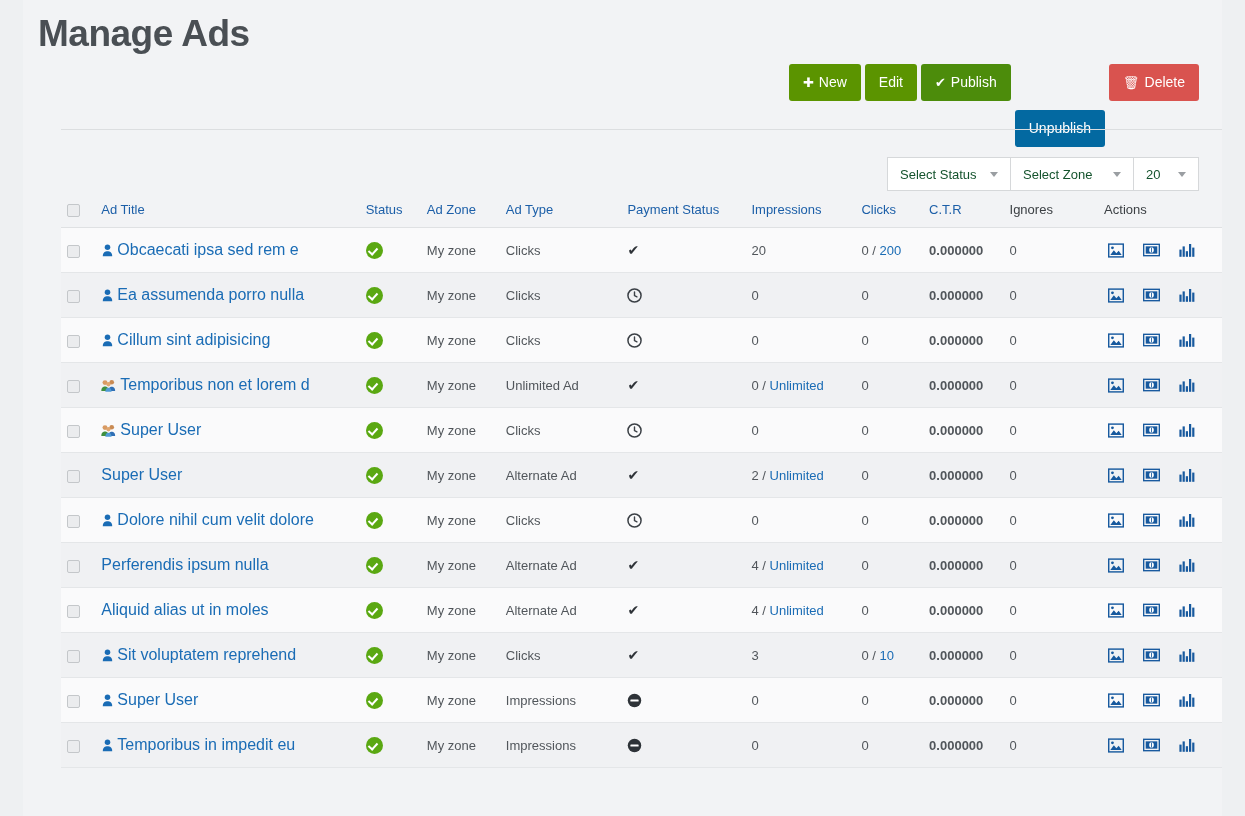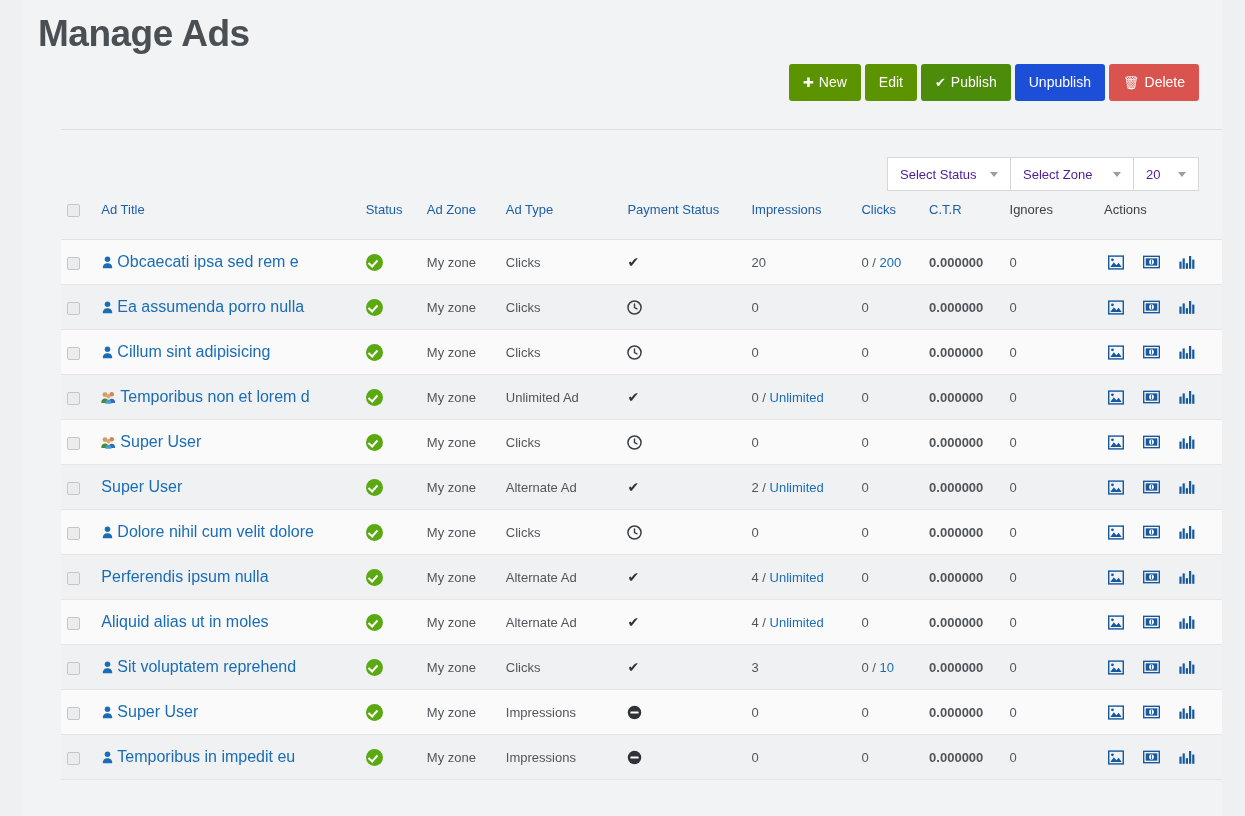--- a/index.html
+++ b/index.html
@@ -55,21 +55,21 @@
     height: 37px;
     line-height: 37px;
     cursor: pointer;
     white-space: nowrap;
     display: inline-flex;
     align-items: center;
     gap: 5px;
   }
   .btn-green { background: #5b9400; }
   .btn-green-dark { background: #4c8c0b; }
-  .btn-orange { background: #1d4ed8; }
+  .btn-orange { background: #0369a1; margin-top: 46px; }
   .btn-red { background: #d9534f; }
   .btn .gi { font-size: 13px; line-height: 1; display:inline-block; }
 
   .divider {
     position: absolute;
     left: 38px;
     top: 129px;
     width: 1161px;
     height: 1px;
     background: #dcdee0;
@@ -83,21 +83,21 @@
   }
   .select-box {
     background: #ffffff;
     border: 1px solid #d6d8da;
     height: 34px;
     display: flex;
     align-items: center;
     justify-content: space-between;
     padding: 0 12px 0 12px;
     font-size: 13px;
-    color: #4c1d95;
+    color: #14532d;
     cursor: pointer;
     box-sizing: border-box;
     margin-left: -1px;
   }
   .select-status { width: 124px; }
   .select-zone   { width: 124px; }
   .select-limit  { width: 66px; }
   .caret {
     width: 0; height: 0;
     border-left: 4px solid transparent;
@@ -110,21 +110,21 @@
     position: absolute;
     left: 38px;
     top: 196px;
     width: 1161px;
     border-collapse: collapse;
     font-size: 13px;
   }
   table.grid th {
     text-align: left;
     font-weight: normal;
-    padding: 6px 6px 22px 6px;
+    padding: 6px 6px 10px 6px;
     vertical-align: top;
     border-bottom: 1px solid #dfe1e3;
     white-space: nowrap;
   }
   table.grid th a {
     color: #1c5fa8;
     text-decoration: none;
     cursor: pointer;
   }
   table.grid th .plain { color: #3c4044; }

